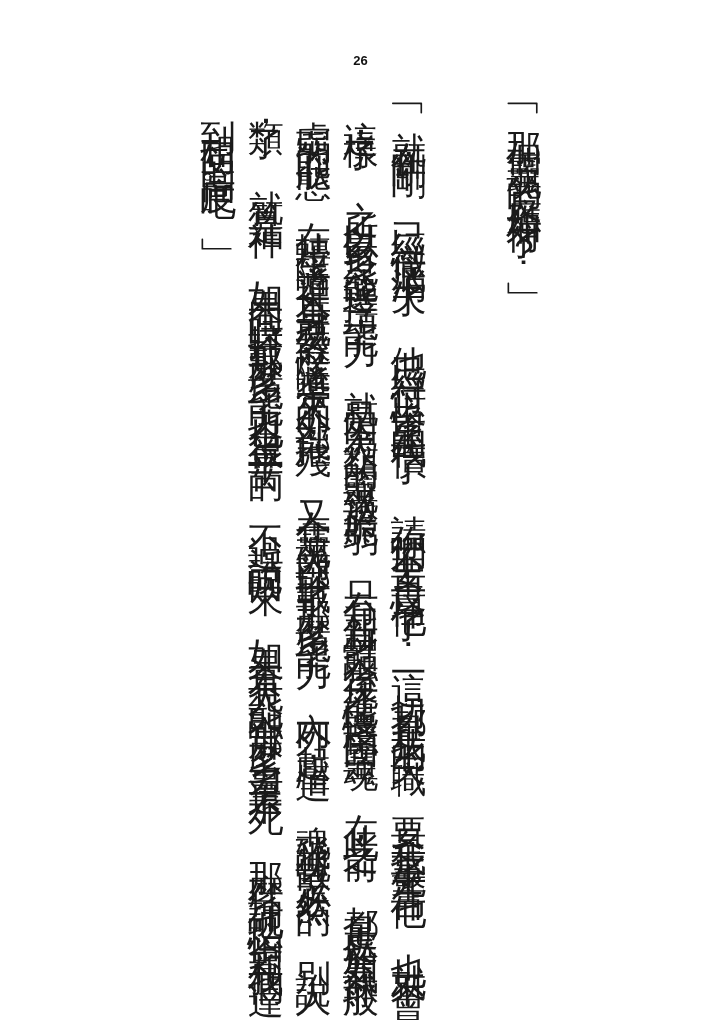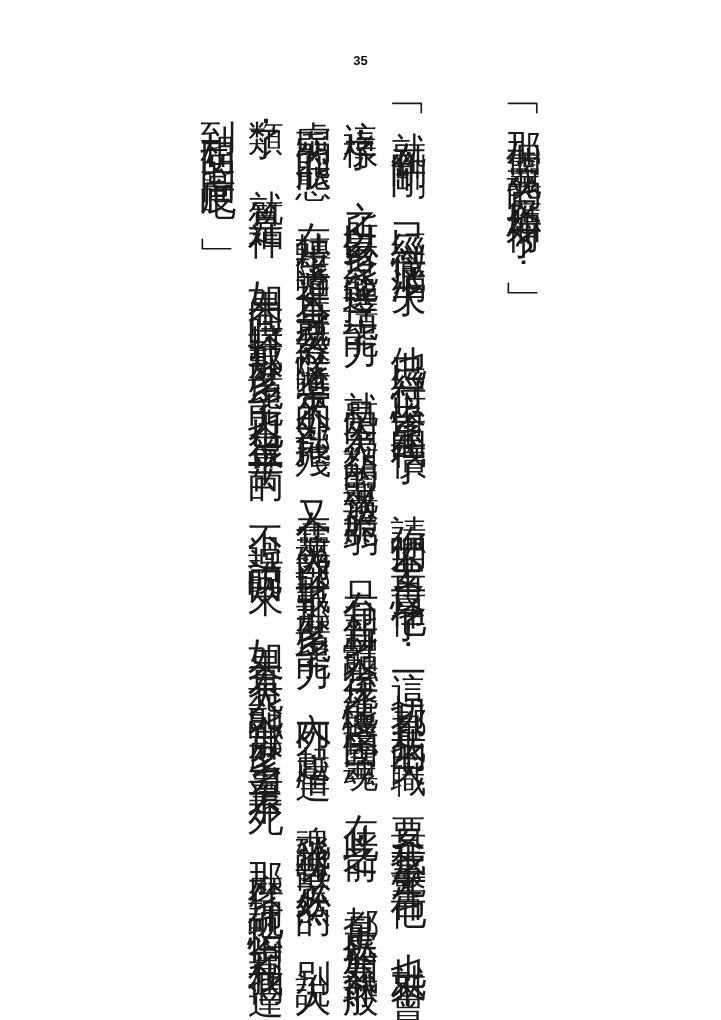--- a/index.html
+++ b/index.html
@@ -9,18 +9,18 @@
          font-family: "Liberation Sans", "DejaVu Sans", sans-serif; font-weight:bold; font-size:13px; color:#111; }
   .text-block { position:absolute; top:92px; right:105px; height:880px;
          writing-mode: vertical-rl; text-orientation: upright;
          font-size:36px; line-height:47.6px; letter-spacing:11px; }
   .para { margin:0; padding:0; display:block; }
   .para.first { margin-block-start: 68px; }
 </style>
 </head>
 <body>
 
-<div class="page-number">35</div>
+<div class="page-number">26</div>
 
 <div class="text-block">
   <p class="para first">「那個靈魂的反應如何了？」</p>
   <p class="para first">「就在剛剛，已經徹底消失了，他已經付出慘重的代價了，請你們不要再責怪他了！這一切都是我的失職，要是我事先警告他，也就不會這樣了，之所以最多只能選擇三項能力，就是因為人類的靈魂過於脆弱，只有和新身體融合後才能慢慢穩固靈魂，在此之前，都是處於如氣球般虛弱的狀態，在轉生隧道裡本身就要經歷隧道帶來的外部摧殘，又在靈魂內部搭載了那麼多項能力，內外一起壓迫，魂飛魄散是必然的，別說人類了，就算是神，如果同時搭載那麼多項能力也會很辛苦的，不過話說回來，如果真有人能融合那麼多力量還不死，那麼估計他恐怕會和我們達到相同的高度吧。」</p>
 </div>
 
 </body></html>

